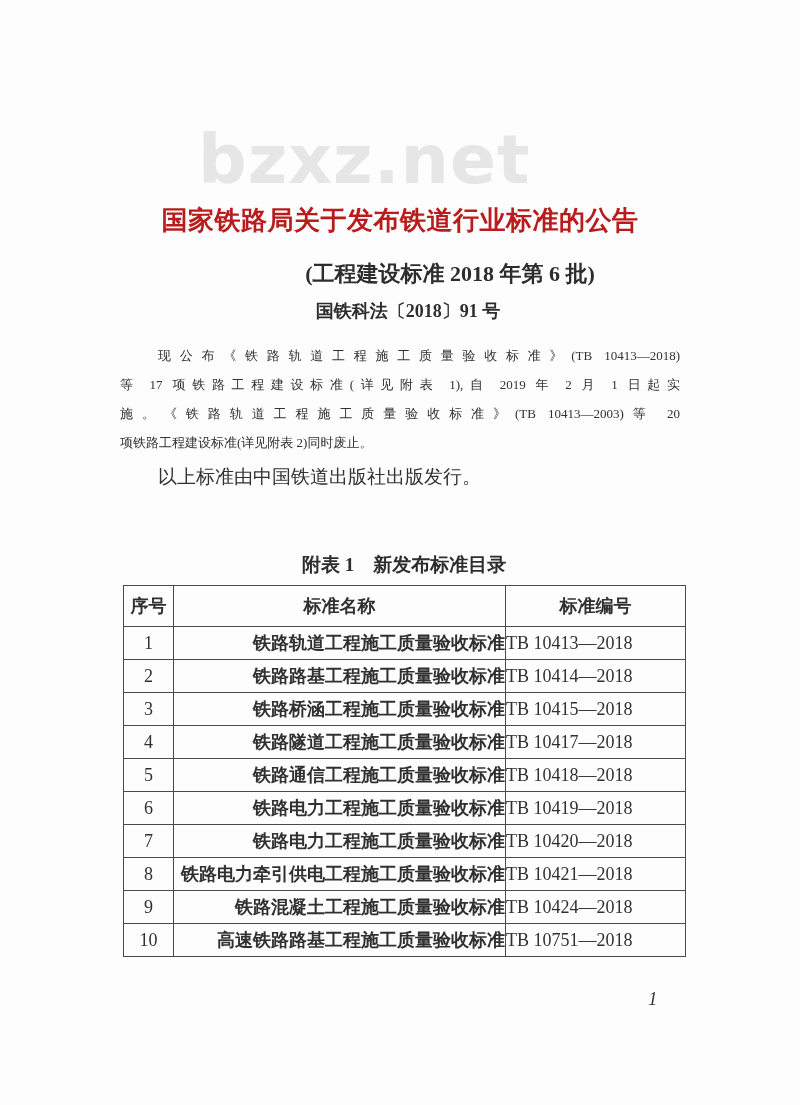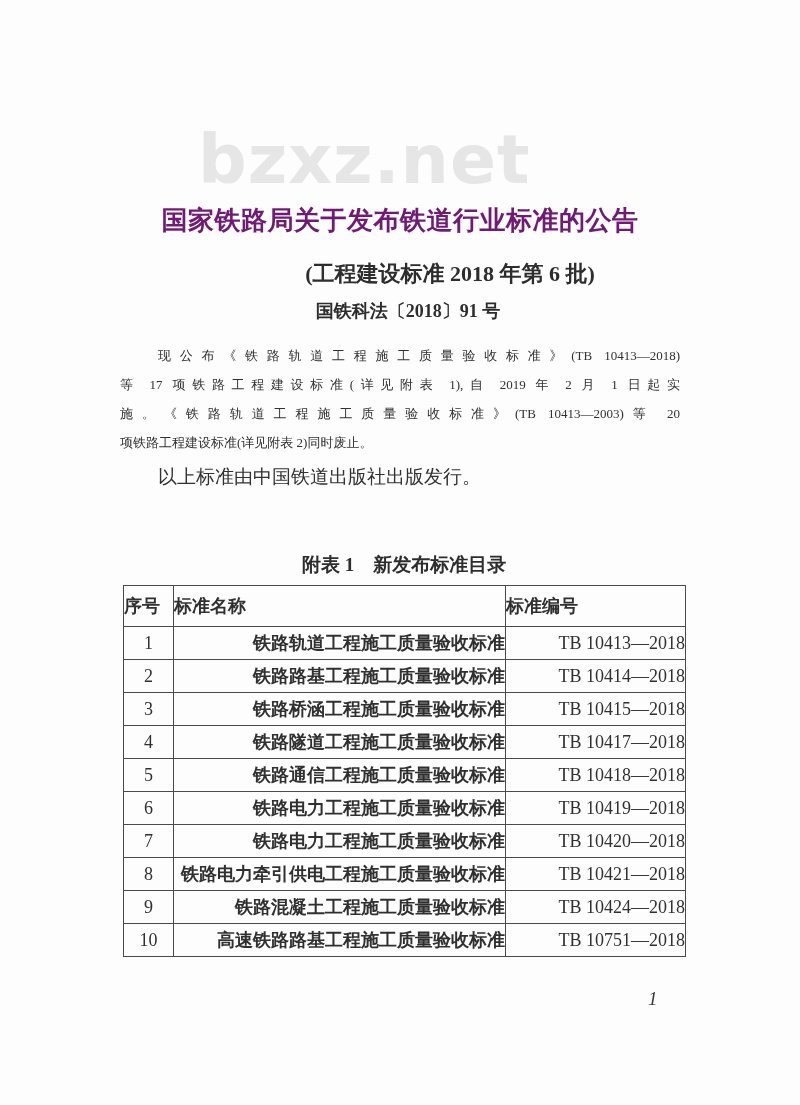--- a/index.html
+++ b/index.html
@@ -31,21 +31,21 @@
   .doc-title {
     position: absolute;
     top: 203px;
     left: 0;
     width: 100%;
     text-align: center;
     font-size: 26px;
     font-weight: 700;
     letter-spacing: 0.5px;
     margin: 0;
-    color: #701a75;
+    color: #b91c1c;
   }
   .doc-subtitle {
     position: absolute;
     top: 251px;
     left: 0;
     width: 100%;
     text-align: center;
     font-size: 22px;
     font-weight: 700;
     margin: 8px;
@@ -116,32 +116,32 @@
     color: #303030;
   }
   table.standards th,
   table.standards td {
     border: 1.5px solid #4a4a4a;
     padding: 0;
   }
   table.standards th {
     height: 40px;
     font-weight: 700;
-    text-align: left;
+    text-align: center;
     font-family: Liberation Serif, serif;
   }
   table.standards td {
     height: 32px;
   }
   .col-seq  { width: 50px; }
   .col-name { width: 332px; }
   .col-code { width: 180px; }
   td.c-no   { text-align: center; }
   td.c-name { text-align: right; padding-left: 14px; font-weight: 600; }
-  td.c-code { text-align: right; font-family: "Liberation Serif", serif; }
+  td.c-code { text-align: left; font-family: "Liberation Serif", serif; }
   .page-number {
     position: absolute;
     top: 988px;
     left: 648px;
     font-size: 19px;
     font-style: italic;
     color: #3a3a3a;
   }
 </style>
 </head>

